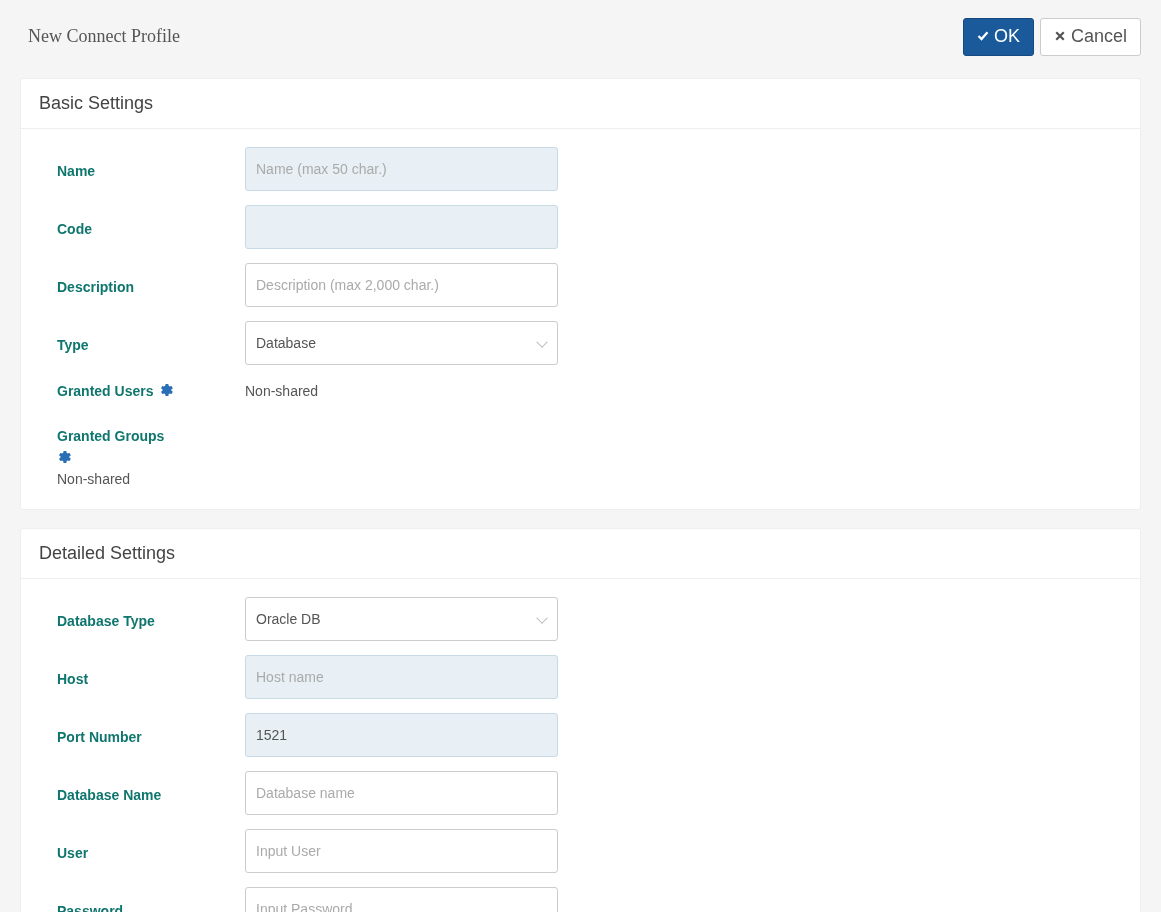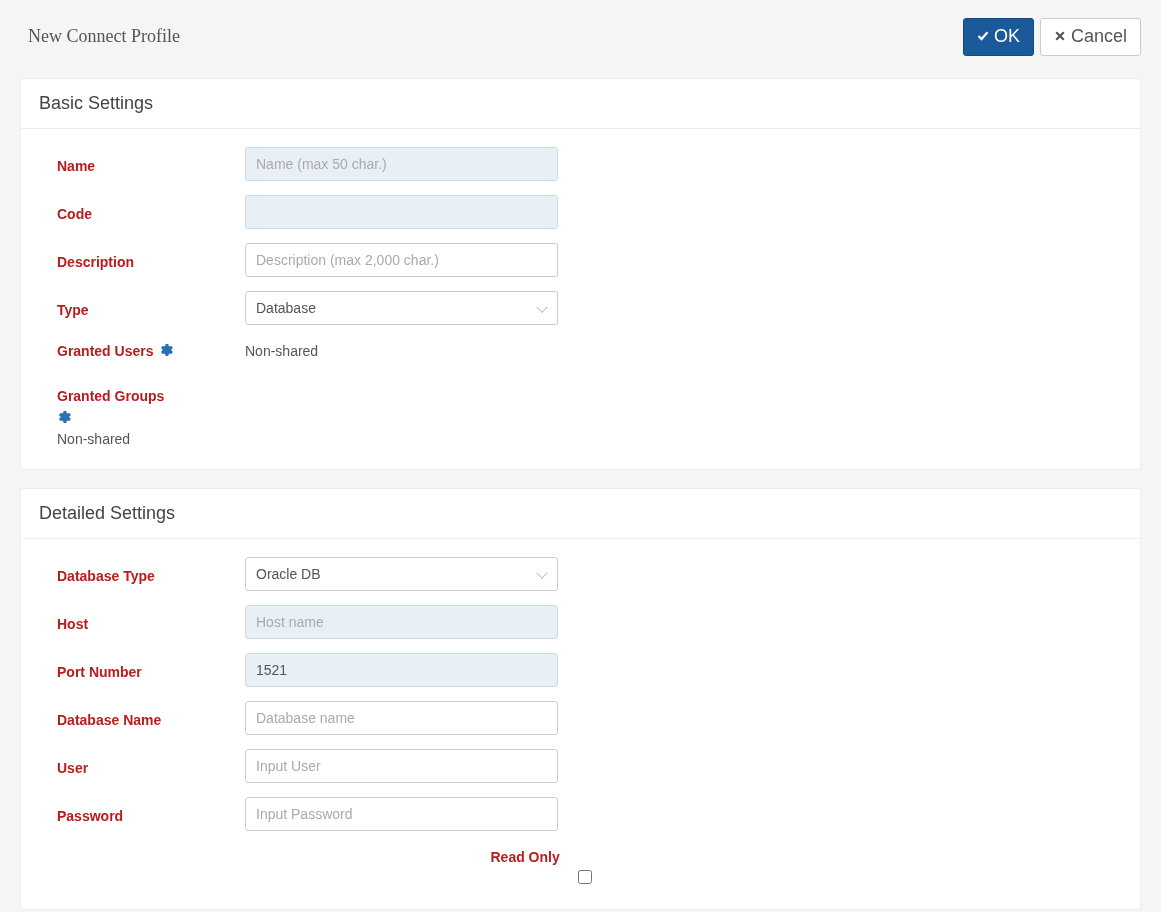--- a/index.html
+++ b/index.html
@@ -76,37 +76,37 @@
       display: flex;
       align-items: center;
       margin-bottom: 14px;
     }
     .form-row.align-top {
       align-items: flex-start;
     }
     .form-label {
       width: 188px;
       font-weight: 600;
-      color: #b91c1c;
+      color: #0f766e;
       font-size: 14px;
       padding-top: 4px;
       display: flex;
       align-items: center;
       gap: 6px;
       flex-shrink: 0;
     }
     .form-label.wrap {
       flex-wrap: wrap;
     }
     .form-control-wrap {
       width: 313px;
     }
     .form-input, .form-select {
       width: 100%;
-      height: 34px;
+      height: 44px;
       padding: 6px 10px;
       border: 1px solid #ccc;
       border-radius: 3px;
       font-size: 14px;
       color: #555;
       background: #fff;
     }
     .form-input.highlighted {
       background: #e8f0f5;
       border-color: #c7dae6;

